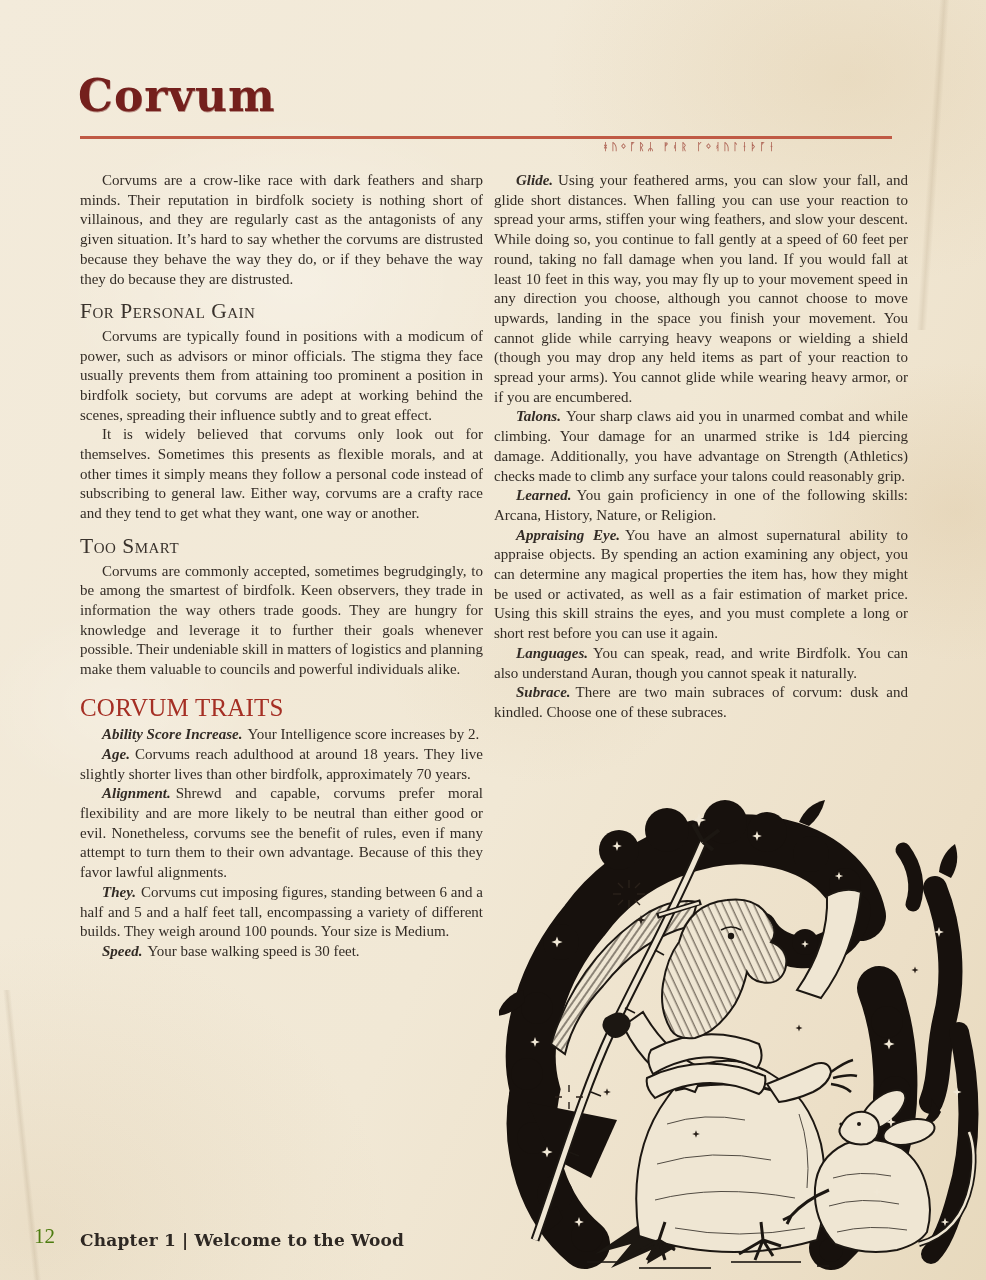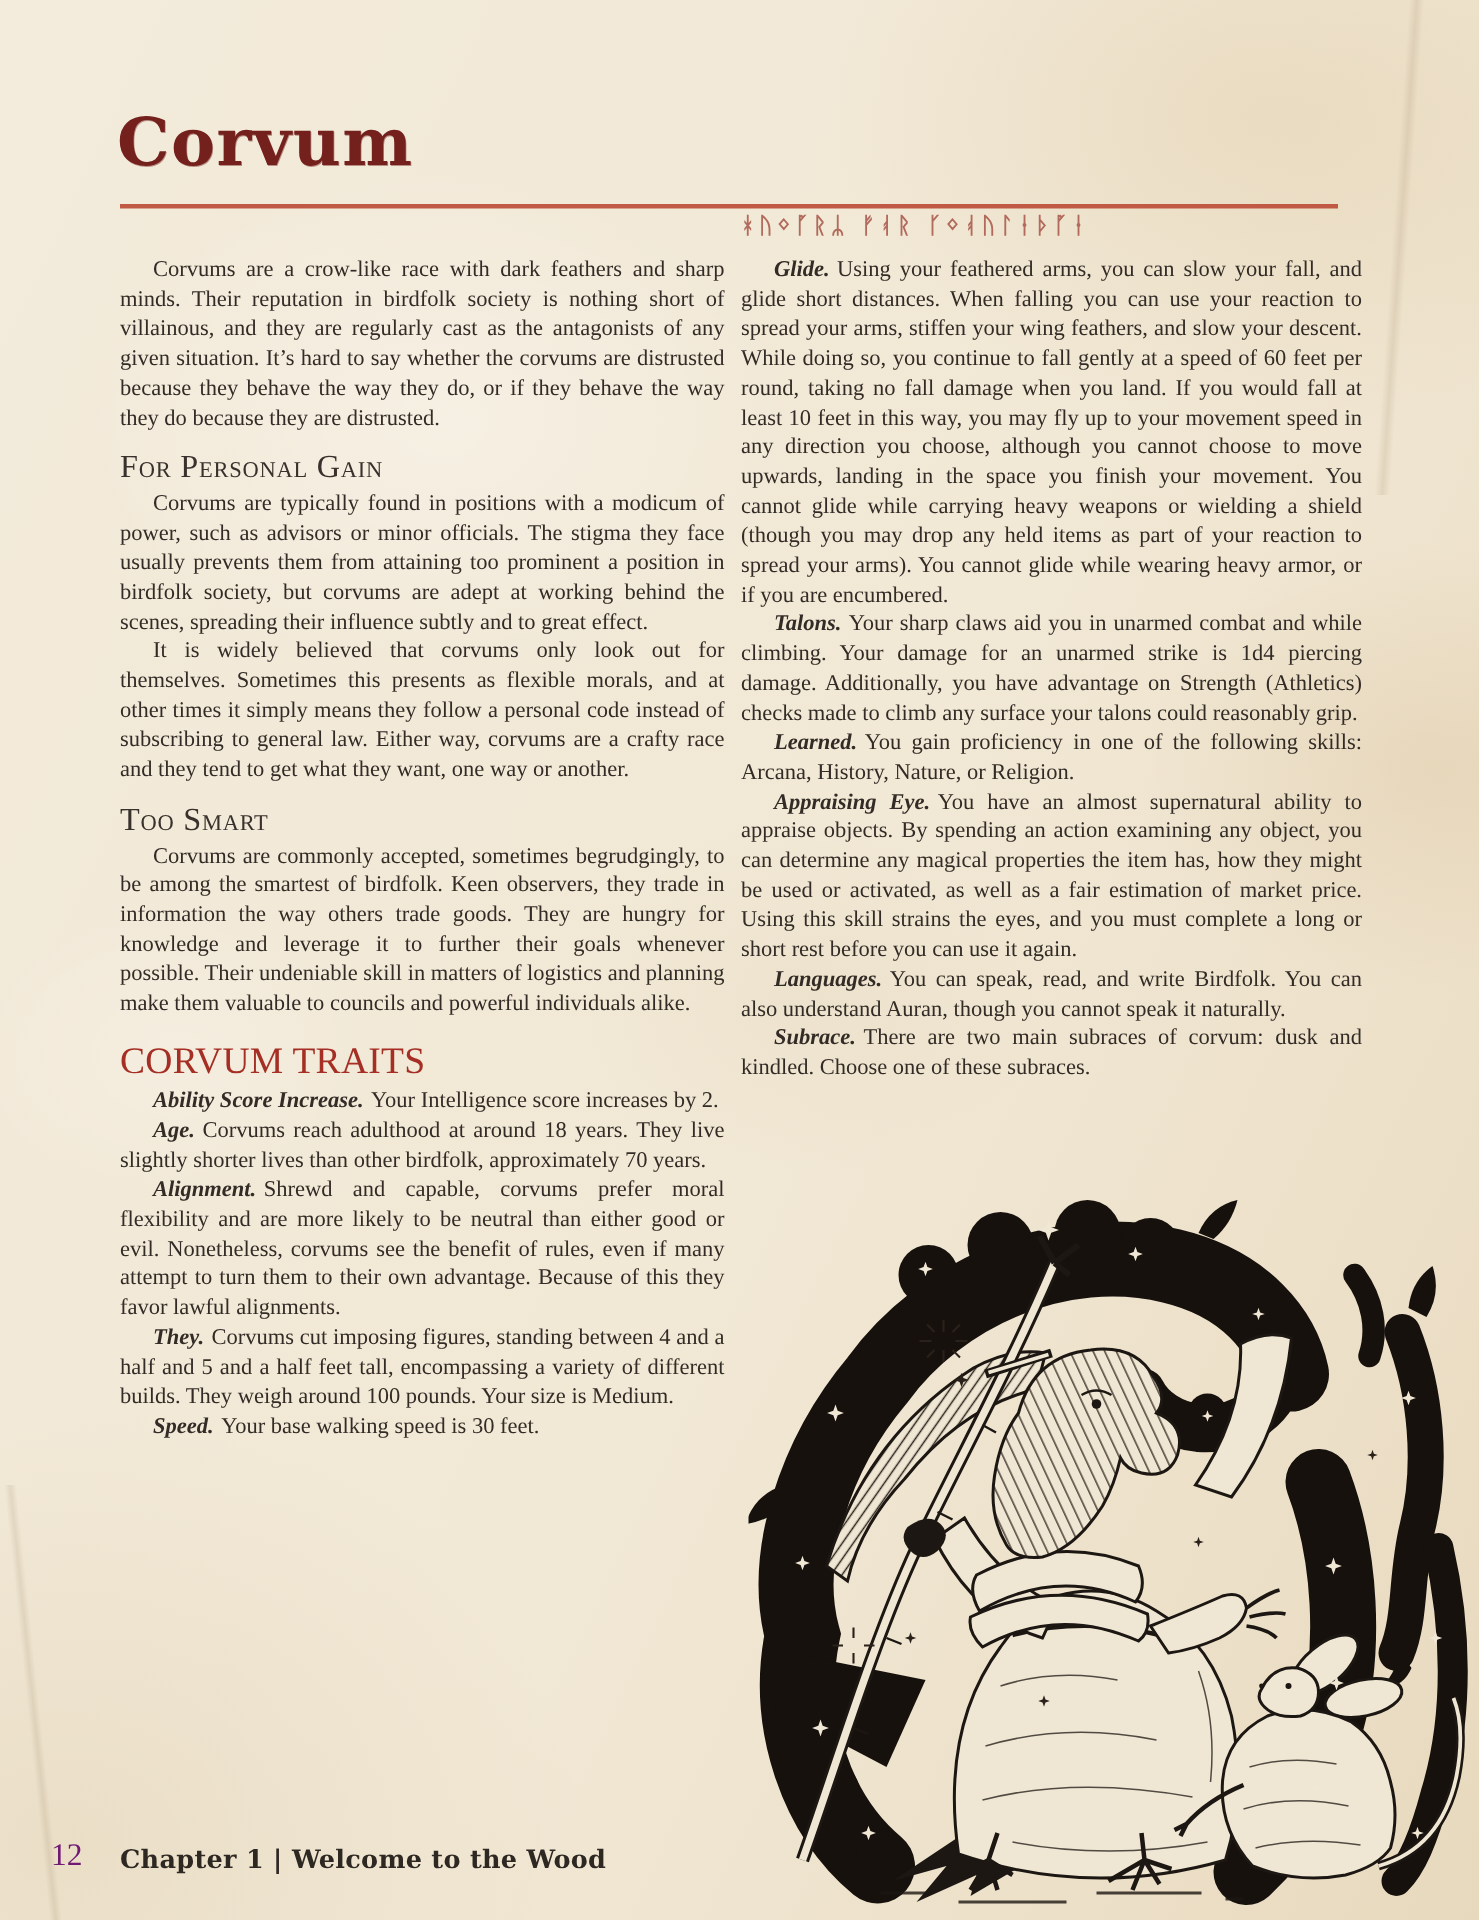--- a/index.html
+++ b/index.html
@@ -26,42 +26,42 @@
   .crease-2{top:990px;left:18px;width:8px;height:290px;transform:skewX(6deg);}
 
   .title{
     position:absolute;left:78px;top:74px;margin:0;
     font-family:"DejaVu Serif",serif;font-weight:bold;
     font-size:44px;line-height:1;color:#74201d;letter-spacing:1px;
     text-shadow:0.5px 0.5px 0 rgba(116,32,29,.45);
   }
   .title-rule{position:absolute;left:80px;top:136px;width:812px;height:3px;background:#c05a45;}
   .runes{
-    position:absolute;left:494px;top:141px;width:392px;text-align:left;
+    position:absolute;left:494px;top:141px;width:392px;text-align:center;
     font-family:"DejaVu Sans",sans-serif;font-weight:bold;
-    font-size:15px;letter-spacing:3px;color:#b16a5b;
+    font-size:10px;letter-spacing:3px;color:#b16a5b;
   }
 
   .col{position:absolute;top:171px;font-size:15px;line-height:19.7px;text-align:justify;}
   .col-left{left:80px;width:403px;}
   .col-right{left:494px;width:414px;}
   .col p{margin:0;text-indent:22px;}
   .col h2{
     margin:11px 0 3px;font-weight:normal;font-variant:small-caps;
     font-size:21.5px;line-height:1.1;color:#39322c;letter-spacing:.5px;text-indent:0;
   }
   .traits-heading{
     margin:14px 0 4px;font-size:25px;line-height:1.1;font-weight:normal;
     color:#a52f24;letter-spacing:.2px;text-indent:0;
   }
   .trait b{font-style:italic;margin-right:5px;}
 
   .illus{position:absolute;left:499px;top:792px;width:482px;height:484px;margin:0;}
 
-  .page-number{position:absolute;left:34px;top:1224px;font-size:21px;color:#701a75;}
+  .page-number{position:absolute;left:34px;top:1224px;font-size:21px;color:#4d7c0f;}
   .footer-chapter{
     position:absolute;left:80px;top:1230px;font-size:17px;font-weight:bold;
     font-family:"DejaVu Serif",serif;color:#2e2823;letter-spacing:.2px;
   }
 </style>
 </head>
 <body>
 
 <div class="page">
   <div class="crease crease-1"></div>
@@ -75,21 +75,21 @@
     <p>Corvums are a crow-like race with dark feathers and sharp minds. Their reputation in birdfolk society is nothing short of villainous, and they are regularly cast as the antagonists of any given situation. It’s hard to say whether the corvums are distrusted because they behave the way they do, or if they behave the way they do because they are distrusted.</p>
     <h2>For Personal Gain</h2>
     <p>Corvums are typically found in positions with a modicum of power, such as advisors or minor officials. The stigma they face usually prevents them from attaining too prominent a position in birdfolk society, but corvums are adept at working behind the scenes, spreading their influence subtly and to great effect.</p>
     <p>It is widely believed that corvums only look out for themselves. Sometimes this presents as flexible morals, and at other times it simply means they follow a personal code instead of subscribing to general law. Either way, corvums are a crafty race and they tend to get what they want, one way or another.</p>
     <h2>Too Smart</h2>
     <p>Corvums are commonly accepted, sometimes begrudgingly, to be among the smartest of birdfolk. Keen observers, they trade in information the way others trade goods. They are hungry for knowledge and leverage it to further their goals whenever possible. Their undeniable skill in matters of logistics and planning make them valuable to councils and powerful individuals alike.</p>
     <h3 class="traits-heading">CORVUM TRAITS</h3>
     <p class="trait"><b>Ability Score Increase.</b><span>Your Intelligence score increases by 2.</span></p>
     <p class="trait"><b>Age.</b><span>Corvums reach adulthood at around 18 years. They live slightly shorter lives than other birdfolk, approximately 70 years.</span></p>
     <p class="trait"><b>Alignment.</b><span>Shrewd and capable, corvums prefer moral flexibility and are more likely to be neutral than either good or evil. Nonetheless, corvums see the benefit of rules, even if many attempt to turn them to their own advantage. Because of this they favor lawful alignments.</span></p>
-    <p class="trait"><b>They.</b><span>Corvums cut imposing figures, standing between 4 and a half and 5 and a half feet tall, encompassing a variety of different builds. They weigh around 100 pounds. Your size is Medium.</span></p>
+    <p class="trait"><b>They.</b><span>Corvums cut imposing figures, standing between 6 and a half and 5 and a half feet tall, encompassing a variety of different builds. They weigh around 100 pounds. Your size is Medium.</span></p>
     <p class="trait"><b>Speed.</b><span>Your base walking speed is 30 feet.</span></p>
   </section>
 
   <section class="col col-right">
     <p class="trait"><b>Glide.</b><span>Using your feathered arms, you can slow your fall, and glide short distances. When falling you can use your reaction to spread your arms, stiffen your wing feathers, and slow your descent. While doing so, you continue to fall gently at a speed of 60 feet per round, taking no fall damage when you land. If you would fall at least 10 feet in this way, you may fly up to your movement speed in any direction you choose, although you cannot choose to move upwards, landing in the space you finish your movement. You cannot glide while carrying heavy weapons or wielding a shield (though you may drop any held items as part of your reaction to spread your arms). You cannot glide while wearing heavy armor, or if you are encumbered.</span></p>
     <p class="trait"><b>Talons.</b><span>Your sharp claws aid you in unarmed combat and while climbing. Your damage for an unarmed strike is 1d4 piercing damage. Additionally, you have advantage on Strength (Athletics) checks made to climb any surface your talons could reasonably grip.</span></p>
     <p class="trait"><b>Learned.</b><span>You gain proficiency in one of the following skills: Arcana, History, Nature, or Religion.</span></p>
     <p class="trait"><b>Appraising Eye.</b><span>You have an almost supernatural ability to appraise objects. By spending an action examining any object, you can determine any magical properties the item has, how they might be used or activated, as well as a fair estimation of market price. Using this skill strains the eyes, and you must complete a long or short rest before you can use it again.</span></p>
     <p class="trait"><b>Languages.</b><span>You can speak, read, and write Birdfolk. You can also understand Auran, though you cannot speak it naturally.</span></p>
     <p class="trait"><b>Subrace.</b><span>There are two main subraces of corvum: dusk and kindled. Choose one of these subraces.</span></p>

